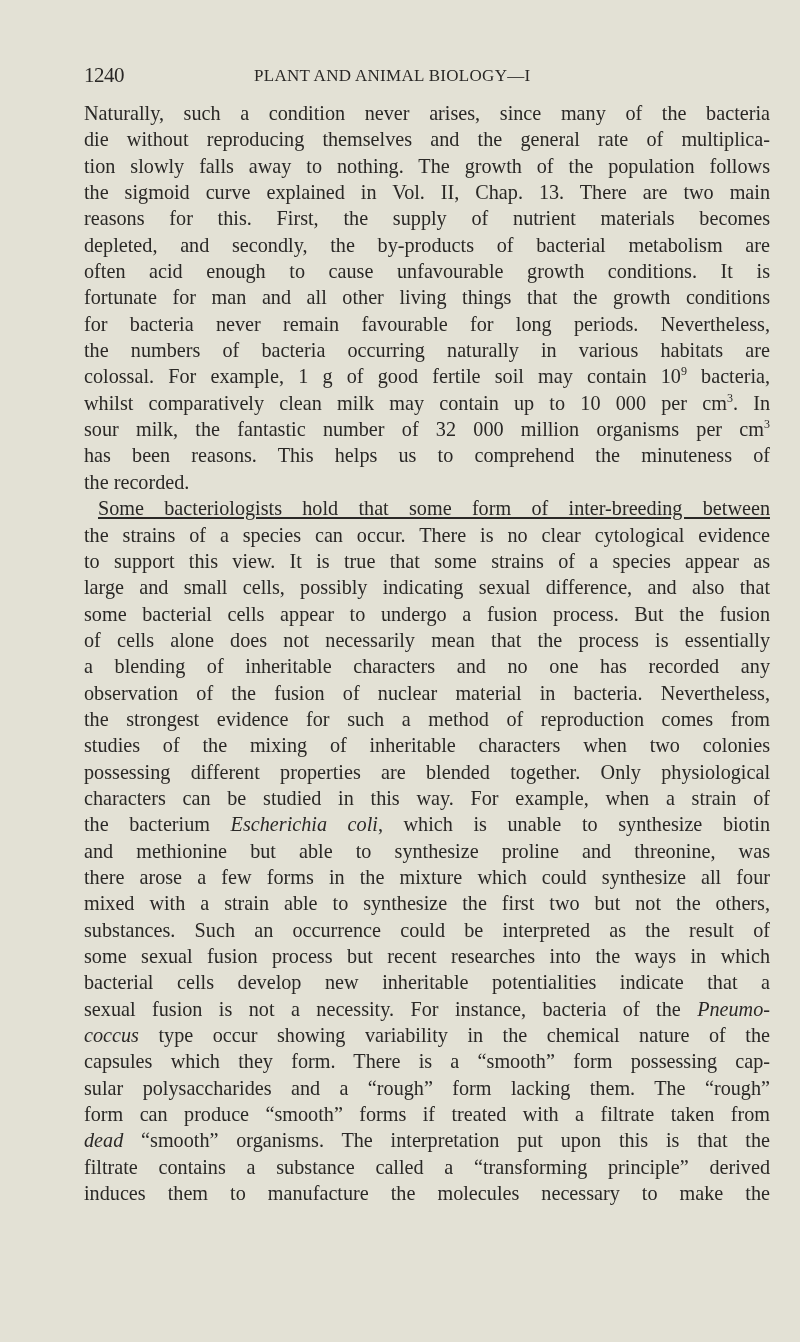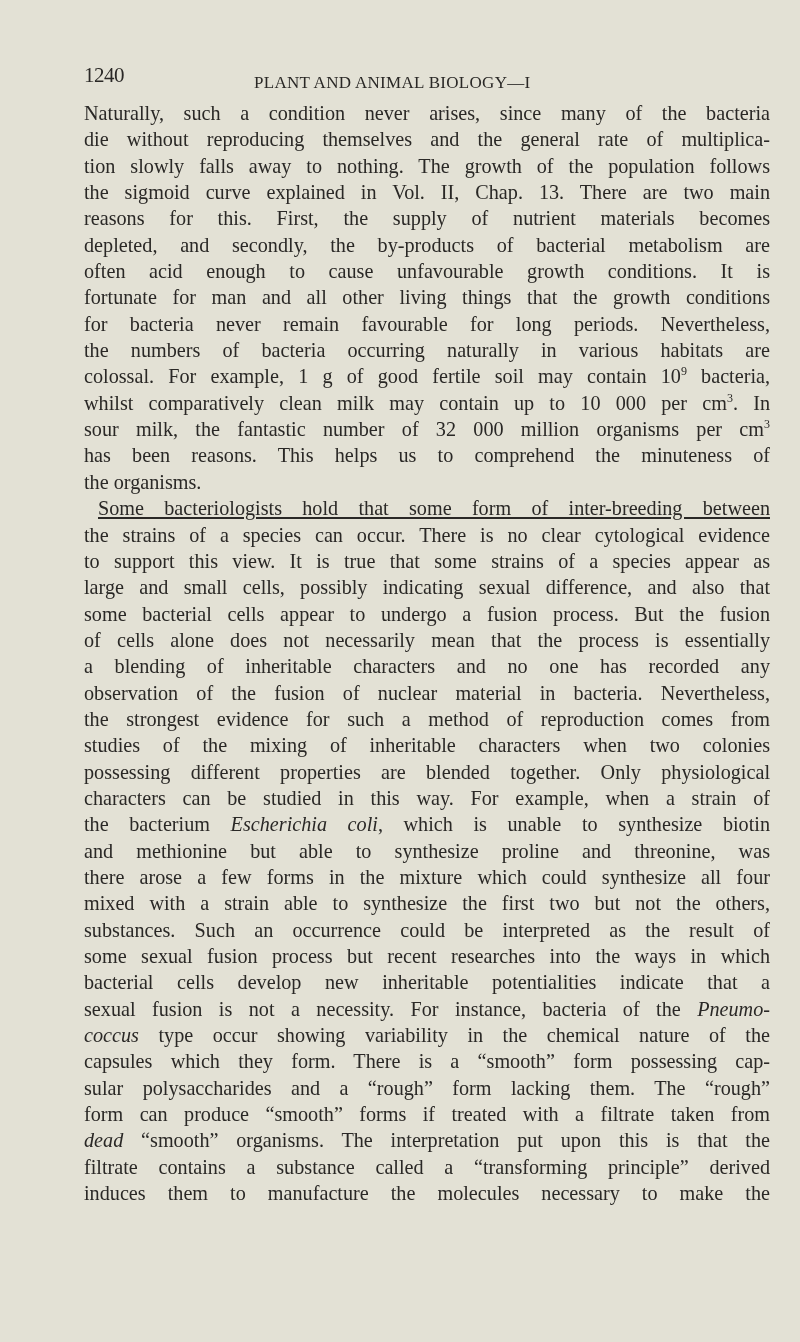--- a/index.html
+++ b/index.html
@@ -12,21 +12,21 @@
   .page { position: relative; width: 728px; height: 1342px; }
   .header {
     position: absolute; top: 63px; left: 84px; width: 686px; height: 30px;
   }
   .page-number {
     position: absolute; left: 0; top: 0;
     font-size: 21px; letter-spacing: -0.5px;
   }
   .running-head {
     position: absolute; left: 170px; top: 3px;
-    font-size: 17px; letter-spacing: 0.3px; margin-top: 7px;
+    font-size: 17px; letter-spacing: 0.3px;
   }
   .body-text {
     position: absolute; top: 100px; left: 84px; width: 686px;
   }
   .line {
     display: block;
     height: 26.35px; line-height: 26.35px;
     font-size: 20.2px;
     white-space: nowrap;
     text-align: justify;
@@ -54,21 +54,21 @@
         <span class="line">reasons for this. First, the supply of nutrient materials becomes</span>
         <span class="line">depleted, and secondly, the by-products of bacterial metabolism are</span>
         <span class="line">often acid enough to cause unfavourable growth conditions. It is</span>
         <span class="line">fortunate for man and all other living things that the growth conditions</span>
         <span class="line">for bacteria never remain favourable for long periods. Nevertheless,</span>
         <span class="line">the numbers of bacteria occurring naturally in various habitats are</span>
         <span class="line">colossal. For example, 1 g of good fertile soil may contain 10<sup>9</sup> bacteria,</span>
         <span class="line">whilst comparatively clean milk may contain up to 10 000 per cm<sup>3</sup>. In</span>
         <span class="line">sour milk, the fantastic number of 32 000 million organisms per cm<sup>3</sup></span>
         <span class="line">has been reasons. This helps us to comprehend the minuteness of</span>
-        <span class="line last">the organisms.</span>
+        <span class="line last">the recorded.</span>
       </div>
       <div>
         <span class="line indent">Some bacteriologists hold that some form of inter-breeding between</span>
         <span class="line">the strains of a species can occur. There is no clear cytological evidence</span>
         <span class="line">to support this view. It is true that some strains of a species appear as</span>
         <span class="line">large and small cells, possibly indicating sexual difference, and also that</span>
         <span class="line">some bacterial cells appear to undergo a fusion process. But the fusion</span>
         <span class="line">of cells alone does not necessarily mean that the process is essentially</span>
         <span class="line">a blending of inheritable characters and no one has recorded any</span>
         <span class="line">observation of the fusion of nuclear material in bacteria. Nevertheless,</span>

